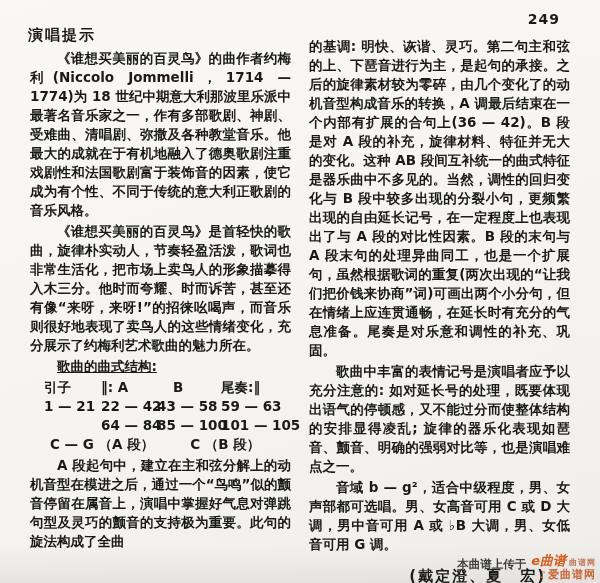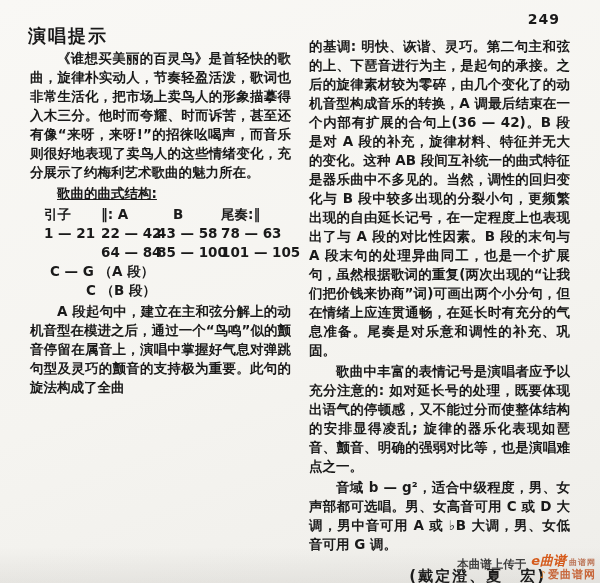--- a/index.html
+++ b/index.html
@@ -25,33 +25,33 @@
     display: flex; gap: 14px;
   }
   .col {
     width: 265px;
     font-size: 13.5px; line-height: 19px;
     text-align: justify; font-weight: 600;
   }
   .col p { margin: 2px; }
   p.ind { text-indent: 2em; }
   .heading {
-    font-size: 18px; font-weight: bold; margin: 0 0 4px 0; letter-spacing: 2px;
+    font-size: 15px; font-weight: bold; margin: 0 0 4px 0; letter-spacing: 2px;
   }
   .col-right { padding-top: 9px; }
   .lbl { font-weight: bold; text-decoration: underline; }
   .structure {
     margin-left: 16px;
     display: grid;
     grid-template-columns: 57px 56px 64px auto;
     font-weight: bold;
   }
   .structure .cell { white-space: nowrap; line-height: 19px; }
   .structure .bcell { padding-left: 16px; }
-  .tonality { display: flex; margin-left: 22px; font-weight: bold; white-space: nowrap; flex-direction: column; }
+  .tonality { display: flex; margin-left: 22px; font-weight: bold; white-space: nowrap; }
   .tonality .tb { margin-left: 36px; }
   .attribution {
     text-align: right; padding-right: 26px; margin-top: 13px;
     font-weight: bold; font-size: 15px; letter-spacing: 2px;
   }
   .watermark {
     position: absolute; right: 4px; bottom: 3px;
     display: flex; align-items: flex-start; gap: 5px;
   }
   .wm-prefix { font-size: 11.5px; color: #3f3f3f; font-weight: bold; margin-top: 3px; }
@@ -65,31 +65,32 @@
 </style>
 </head>
 <body>
 
 <div class="pageno">249</div>
 
 <div class="cols">
 
   <div class="col col-left">
     <h2 class="heading">演唱提示</h2>
+    <p class="ind">《谁想买美丽的百灵鸟》的曲作者约梅利(Niccolo Jommelli，1714 — 1774)为 18 世纪中期意大利那波里乐派中最著名音乐家之一，作有多部歌剧、神剧、受难曲、清唱剧、弥撒及各种教堂音乐。他最大的成就在于有机地融入了德奥歌剧注重戏剧性和法国歌剧富于装饰音的因素，使它成为有个性、不同于传统的意大利正歌剧的音乐风格。</p>
     <p class="ind">《谁想买美丽的百灵鸟》是首轻快的歌曲，旋律朴实动人，节奏轻盈活泼，歌词也非常生活化，把市场上卖鸟人的形象描摹得入木三分。他时而夸耀、时而诉苦，甚至还有像“来呀，来呀!”的招徕吆喝声，而音乐则很好地表现了卖鸟人的这些情绪变化，充分展示了约梅利艺术歌曲的魅力所在。</p>
     <p class="ind lbl">歌曲的曲式结构:</p>
     <div class="structure">
       <span class="cell">引子</span>
       <span class="cell">‖: A</span>
       <span class="cell bcell">B</span>
       <span class="cell">尾奏:‖</span>
       <span class="cell">1 — 21</span>
       <span class="cell">22 — 42</span>
       <span class="cell">43 — 58</span>
-      <span class="cell">78 — 63</span>
+      <span class="cell">59 — 63</span>
       <span class="cell"></span>
       <span class="cell">64 — 84</span>
       <span class="cell">85 — 100</span>
       <span class="cell">101 — 105</span>
     </div>
     <div class="tonality">
       <span class="ta">C — G （A 段）</span>
       <span class="tb">C （B 段）</span>
     </div>
     <p class="ind">A 段起句中，建立在主和弦分解上的动机音型在模进之后，通过一个“鸟鸣”似的颤音停留在属音上，演唱中掌握好气息对弹跳句型及灵巧的颤音的支持极为重要。此句的旋法构成了全曲</p>

